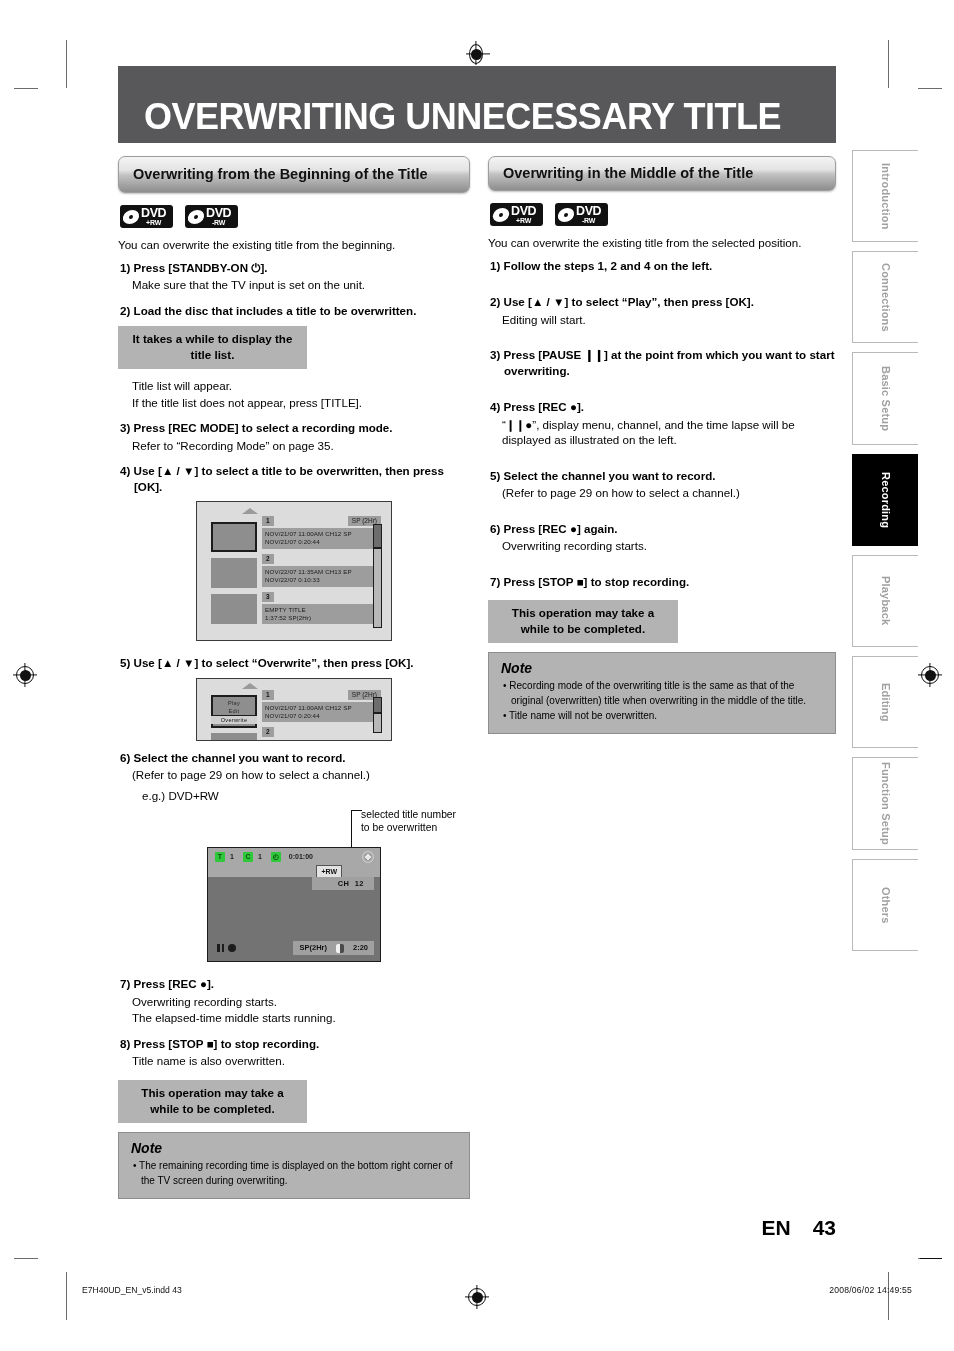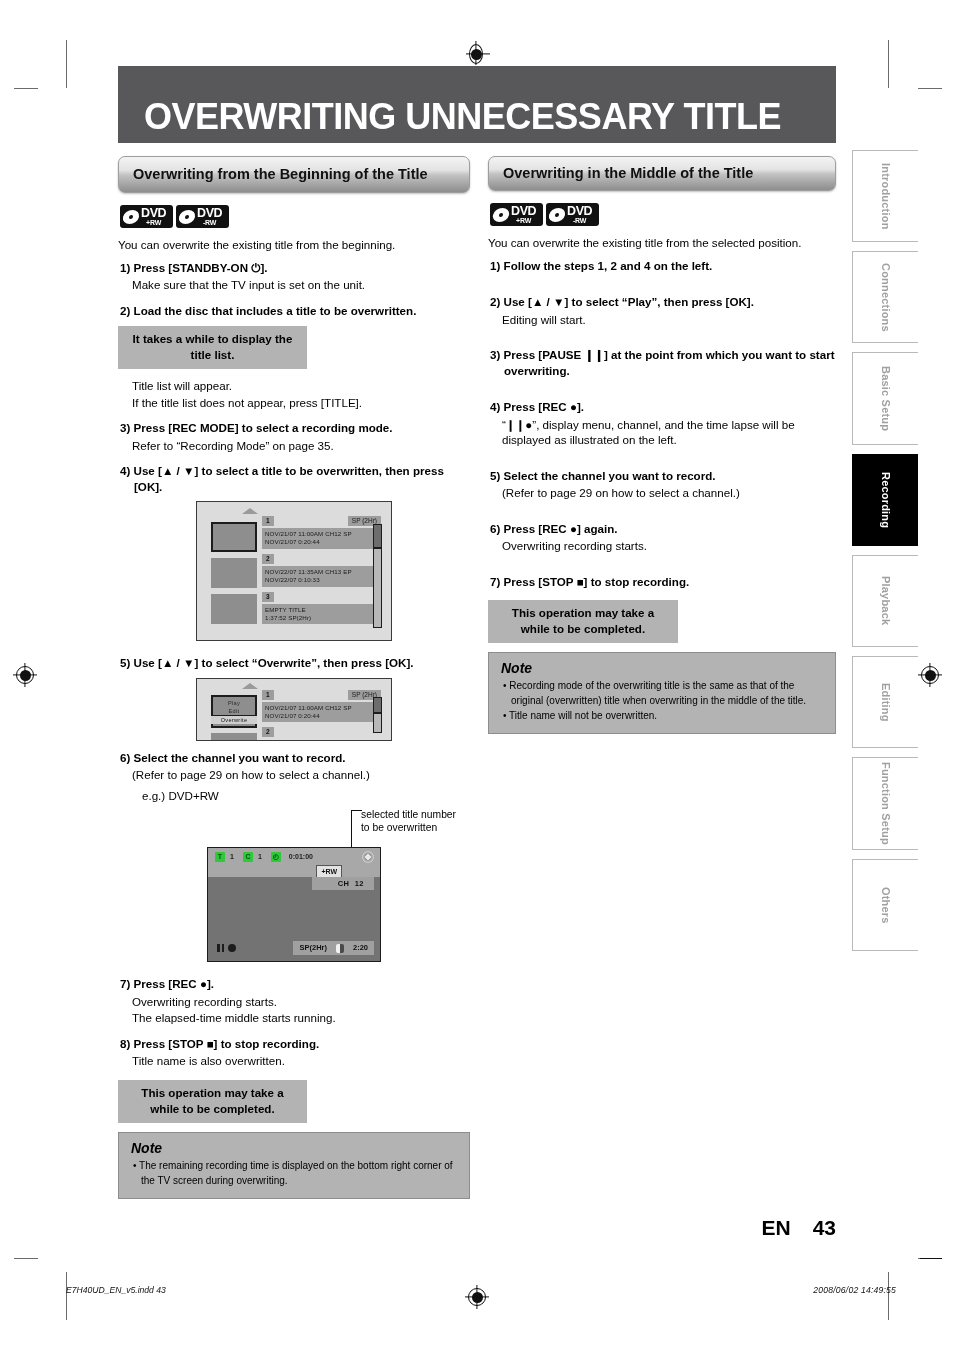--- a/index.html
+++ b/index.html
@@ -75,21 +75,21 @@
     box-shadow: 0 1px 2px rgba(0,0,0,.25);
     padding: 7px 12px 8px 14px;
     font-size: 14.5px;
     font-weight: bold;
     line-height: 20px;
     color: #111;
   }
   .sec-head.one-line { padding-top: 6px; padding-bottom: 7px; }
 
   
-  .dvd-row { display: flex; gap: 3px; margin: 12px 0 9px 2px; }
+  .dvd-row { display: flex; gap: 12px; margin: 12px 0 9px 2px; }
   .dvd-badge {
     background: #111;
     border-radius: 3px;
     width: 53px; height: 23px;
     display: flex; align-items: center;
     padding-left: 3px;
     box-sizing: border-box;
   }
   .dvd-disc {
     width: 16px; height: 14px;
@@ -360,27 +360,26 @@
     position: absolute;
     left: 0; top: 1216px;
     width: 836px;
     text-align: right;
     font-size: 21px;
     font-weight: bold;
   }
   .footer-page .en { margin-right: 22px; }
   .footer-meta {
     position: absolute;
-    left: 66px; top: 1285px;
+    left: 82px; top: 1285px;
     width: 830px;
     display: flex;
     align-items: flex-end;
     font-size: 8.6px;
     color: #111;
-    font-style: italic;
   }
   .footer-meta .fm-right { margin-left: auto; letter-spacing: 0.2px; }
   .footer-rule { position: absolute; background: #111; }
 </style>
 </head>
 <body>
 
 <div class="crop-line" style="left:66px; top:40px; width:1.2px; height:48px;"></div>
 <div class="crop-line" style="left:888px; top:40px; width:1.2px; height:48px;"></div>
 <div class="crop-line" style="left:14px; top:88px; width:24px; height:1.2px;"></div>

